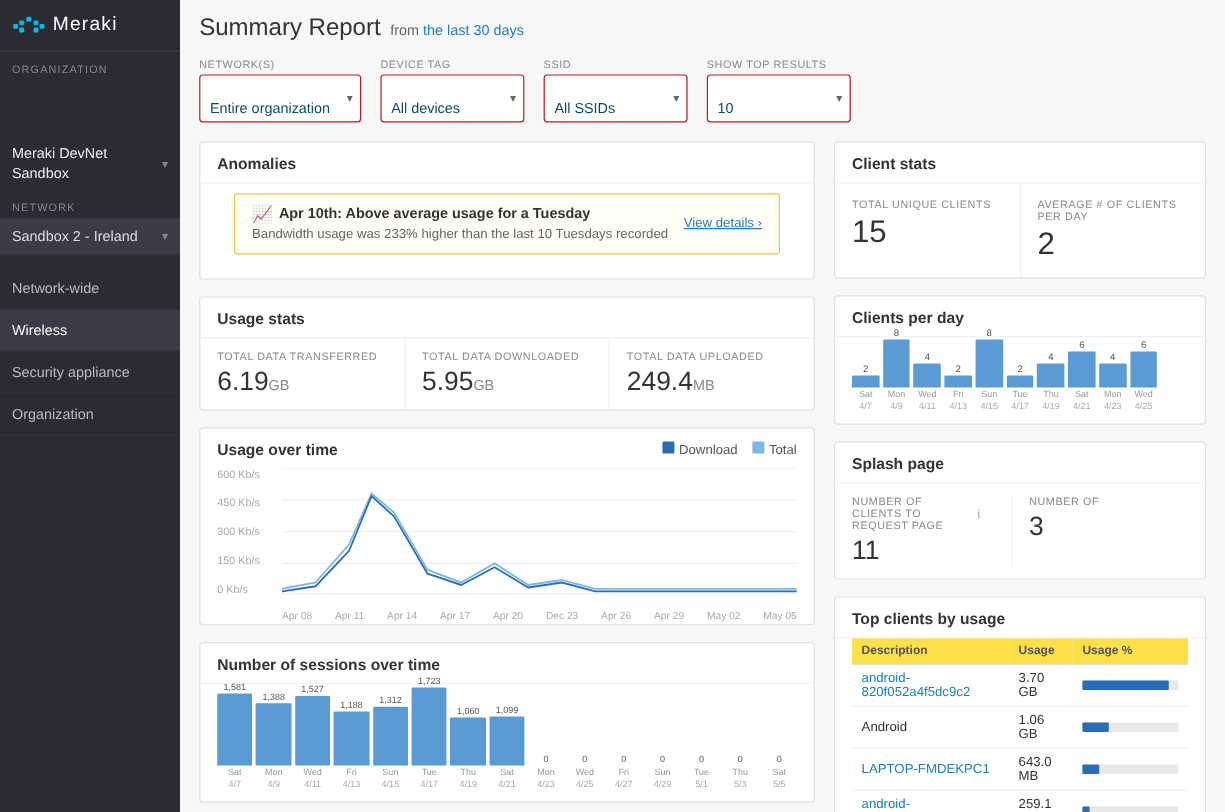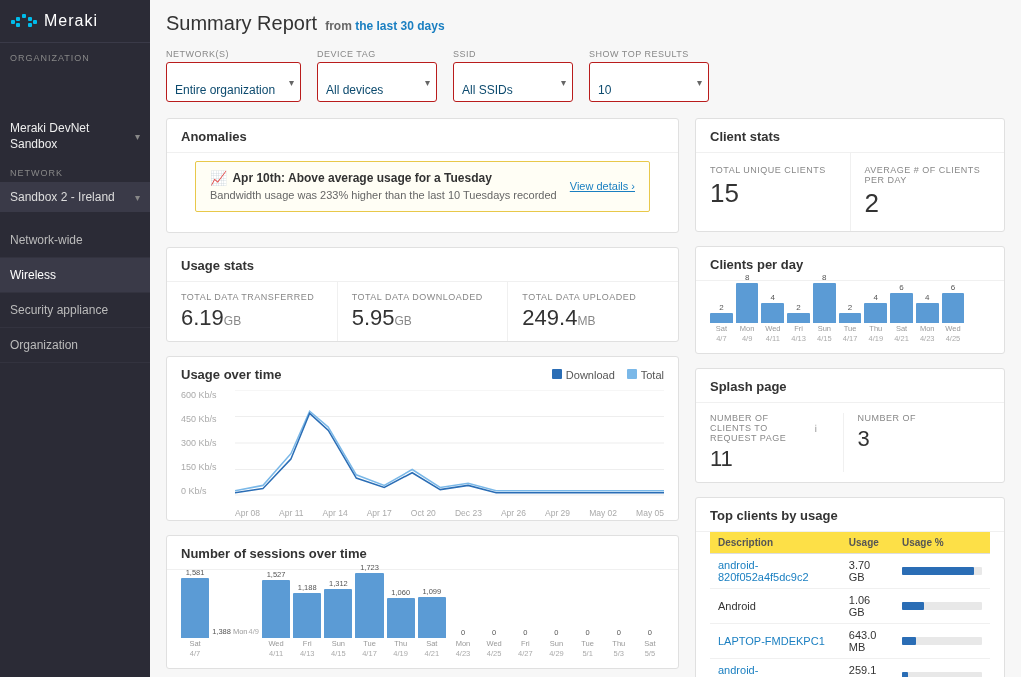--- a/index.html
+++ b/index.html
@@ -75,21 +75,21 @@
       background: #f7f7f7;
     }
 
     
     .page-header {
       display: flex;
       align-items: baseline;
       margin-bottom: 14px;
     }
     .page-title { font-size: 20px; font-weight: 400; color: #333; }
-    .page-subtitle { font-size: 12px; color: #666; margin-left: 8px; font-weight: bold; }
+    .page-subtitle { font-size: 12px; color: #666; margin-left: 8px; }
     .page-subtitle a { color: #1a7fc1; text-decoration: none; }
 
     
     .filters-row {
       display: flex;
       gap: 16px;
       margin-bottom: 16px;
       align-items: flex-end;
     }
     .filter-group { display: flex; flex-direction: column; gap: 3px; }
@@ -364,41 +364,41 @@
 
             <polyline points="0,95 30,90 60,60 80,20 100,35 130,80 160,90 190,75 220,92 250,88 280,95 310,95 340,95 370,95 400,95 430,95 460,95" fill="none" stroke="#7ab8e8" stroke-width="1.5"></polyline>
 
             <polyline points="0,97 30,93 60,65 80,22 100,38 130,83 160,92 190,78 220,94 250,90 280,97 310,97 340,97 370,97 400,97 430,97 460,97" fill="none" stroke="#2a6db5" stroke-width="1.5"></polyline>
           </svg>
           <div style="position: absolute; left: 68px; right: 14px; bottom: 2px; display: flex; justify-content: space-between; font-size: 8.5px; color: #aaa;">
             <span>Apr 08</span>
             <span>Apr 11</span>
             <span>Apr 14</span>
             <span>Apr 17</span>
-            <span>Oct 20</span>
+            <span>Apr 20</span>
             <span>Dec 23</span>
             <span>Apr 26</span>
             <span>Apr 29</span>
             <span>May 02</span>
             <span>May 05</span>
           </div>
         </div>
       </div>
 
       <div class="card">
         <div class="card-title">Number of sessions over time</div>
         <div style="padding: 8px 14px 10px;">
           <div id="sessions-bars" style="display: flex; align-items: flex-end; gap: 3px; height: 80px; position: relative;">
           <div style="display: flex; flex-direction: column; align-items: center; gap: 1px; flex: 1 1 0%;">
                 <div style="font-size: 7.5px; color: rgb(85, 85, 85); text-align: center; white-space: nowrap;">1,581</div>
                 <div style="background: rgb(91, 155, 213); border-radius: 1px 1px 0px 0px; width: 100%; height: 59.6431px;"></div>
                 <div style="font-size: 7.5px; color: rgb(153, 153, 153); text-align: center;">Sat</div>
                 <div style="font-size: 7.5px; color: rgb(170, 170, 170); text-align: center;">4/7</div>
               </div>
-              <div style="display: flex; flex-direction: row; align-items: center; gap: 1px; flex: 1 1 0%;">
+              <div style="display: flex; flex-direction: column; align-items: center; gap: 1px; flex: 1 1 0%;">
                 <div style="font-size: 7.5px; color: rgb(85, 85, 85); text-align: center; white-space: nowrap;">1,388</div>
                 <div style="background: rgb(91, 155, 213); border-radius: 1px 1px 0px 0px; width: 100%; height: 52.3622px;"></div>
                 <div style="font-size: 7.5px; color: rgb(153, 153, 153); text-align: center;">Mon</div>
                 <div style="font-size: 7.5px; color: rgb(170, 170, 170); text-align: center;">4/9</div>
               </div>
               <div style="display: flex; flex-direction: column; align-items: center; gap: 1px; flex: 1 1 0%;">
                 <div style="font-size: 7.5px; color: rgb(85, 85, 85); text-align: center; white-space: nowrap;">1,527</div>
                 <div style="background: rgb(91, 155, 213); border-radius: 1px 1px 0px 0px; width: 100%; height: 57.6059px;"></div>
                 <div style="font-size: 7.5px; color: rgb(153, 153, 153); text-align: center;">Wed</div>
                 <div style="font-size: 7.5px; color: rgb(170, 170, 170); text-align: center;">4/11</div>

